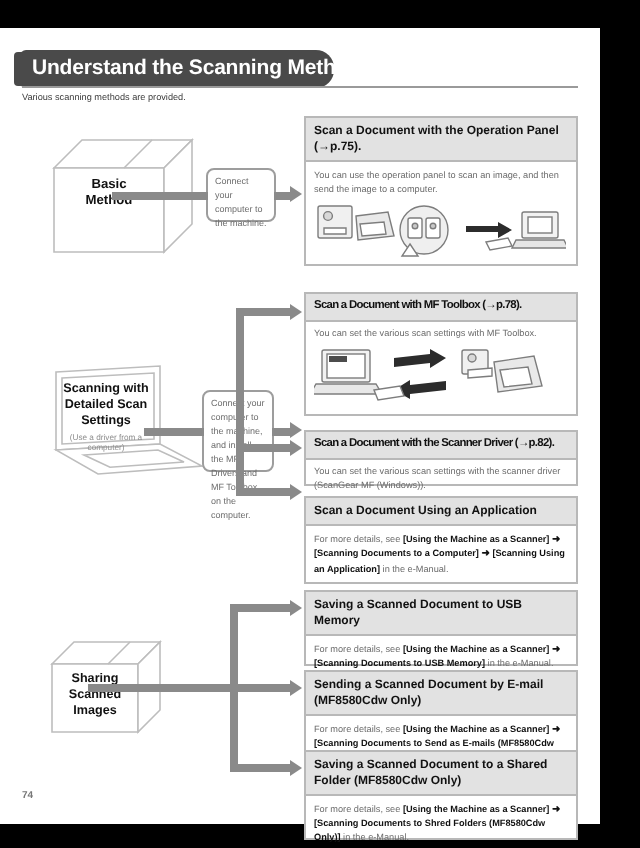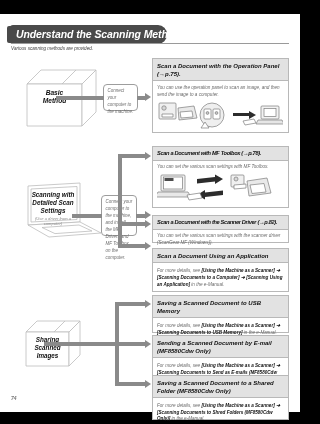--- a/index.html
+++ b/index.html
@@ -2,21 +2,20 @@
 <html><head>
 <meta charset="utf-8">
 <style>
   html,body{margin:0;padding:0;background:#000;}
   body{width:300px;height:424px;overflow:hidden;font-family:"Liberation Sans",sans-serif;}
 
   
   #page{
     position:absolute;left:0;top:14px;width:300px;height:398px;
     background:#ffffff;
-    font-style:italic;
   }
 
   
   #title-bar{
     position:absolute;left:11px;top:12px;width:155px;height:17px;
     background:#4a4a4a;
     border-radius:2px 8px 8px 2px;
     box-shadow:0 0 0 1px #4a4a4a;
   }
   #title-bar:before{

